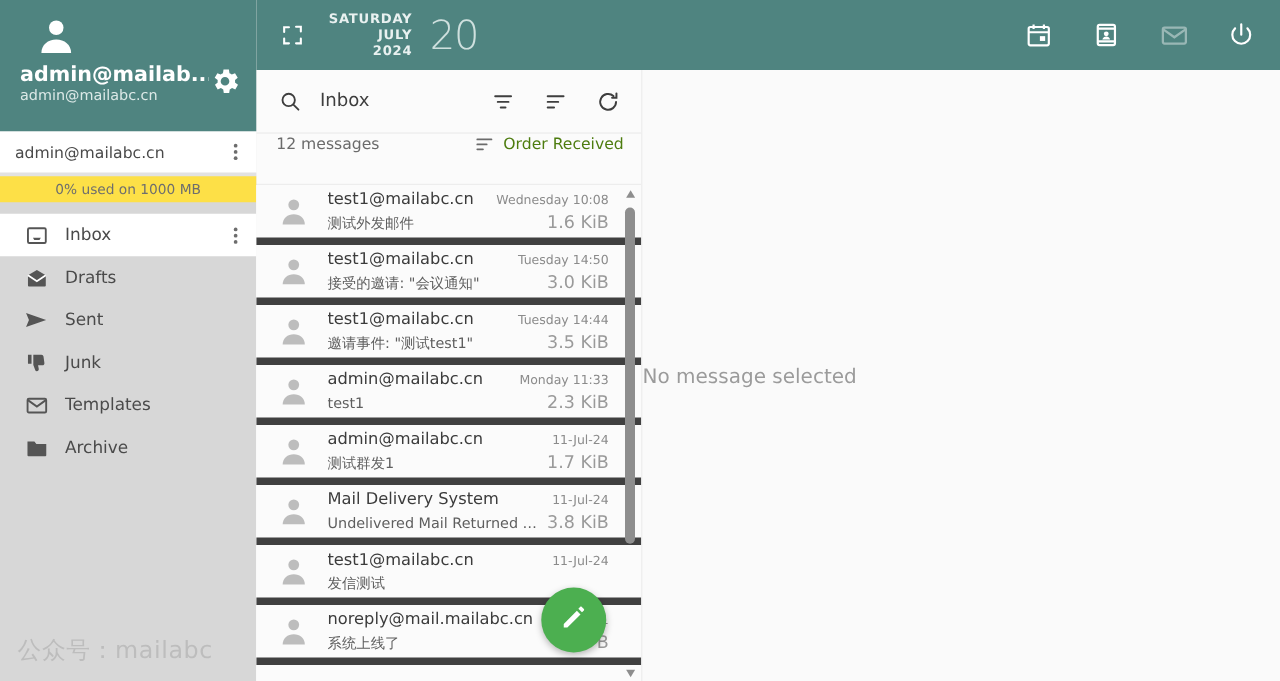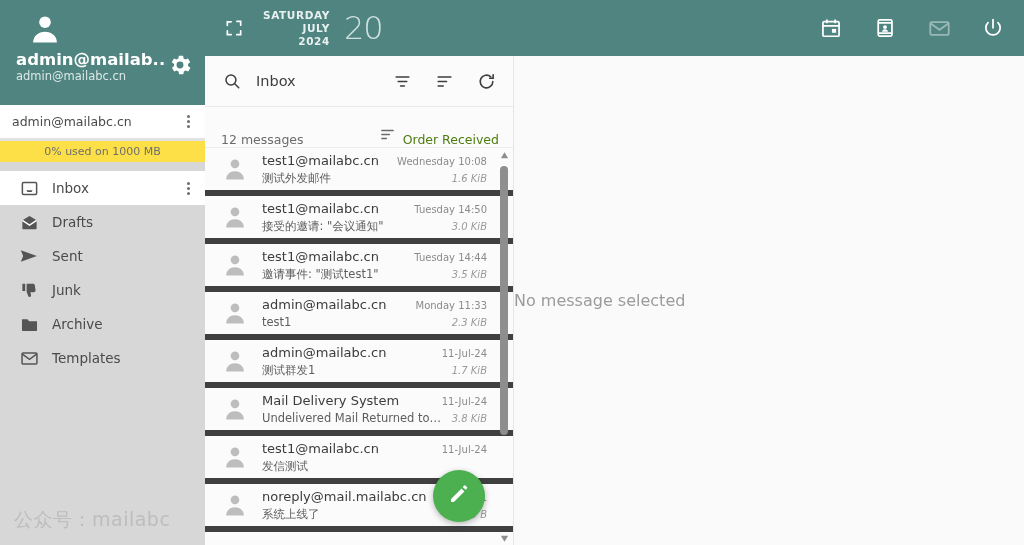--- a/index.html
+++ b/index.html
@@ -95,21 +95,21 @@
              background: #fbfbfb; border-right: 1px solid #e6e6e6; min-height: 0; }
   .listhead {
     height: 51px; background: #fbfbfb; display: flex; align-items: center;
     padding: 0 14px 0 16px; border-bottom: 1px solid #eaeaea;
   }
   .listhead .search-ic { width: 22px; height: 22px; display:flex; align-items:center; justify-content:center; }
   .listhead .title { flex: 1; font-size: 14.5px; color: #3e3e3e; padding-left: 13px; }
   .hicon { width: 26px; height: 26px; display: flex;
            align-items: center; justify-content: center; margin-left: 16px; }
   .subhead {
-    height: 41px; display: flex; align-items: flex-end;
+    height: 41px; display: flex; align-items: flex-start;
     padding: 0 14px 0 16px; border-bottom: 1px solid #ededed; background: #fbfbfb;
   }
   .subhead .cnt { flex: 1; font-size: 12.5px; color: #6b6b6b; }
   .subhead .ord { font-size: 12.5px; color: #4d7c0f; padding-left: 7px; }
 
   .msgscroll { flex: 1; position: relative; min-height: 0; overflow: hidden; background: #fbfbfb; }
   .msglist { padding: 0; }
   .msgrow {
     height: 48px; display: flex; align-items: center;
     padding: 0 26px 0 16px; border-bottom: 6px solid #404040;
@@ -120,21 +120,21 @@
   .msg-from {
     flex: 1; min-width: 0; font-size: 13px; color: #3c3c3c;
     white-space: nowrap; overflow: hidden; text-overflow: ellipsis;
   }
   .msg-date { font-size: 10px; color: #8b8b8b; padding-left: 8px; white-space: nowrap; }
   .msg-line2 { display: flex; align-items: baseline; margin-top: 3px; }
   .msg-subj {
     flex: 1; min-width: 0; font-size: 11.5px; color: #5e5e5e;
     white-space: nowrap; overflow: hidden; text-overflow: ellipsis;
   }
-  .msg-size { font-size: 10px; color: #9a9a9a; padding-left: 8px; white-space: nowrap; font-style: italic; }
+  .msg-size { font-size: 14px; color: #9a9a9a; padding-left: 8px; white-space: nowrap; }
 
   .scrollbar {
     position: absolute; right: 2px; top: 0; bottom: 0; width: 14px;
     display: flex; flex-direction: column; align-items: center;
   }
   .sb-arrow { width: 14px; height: 14px; display: flex;
               align-items: center; justify-content: center; }
   .sb-track { flex: 1; width: 14px; position: relative; }
   .sb-thumb {
     position: absolute; left: 3px; width: 8px; border-radius: 4px;
@@ -239,35 +239,35 @@
           <svg width="19" height="19" viewBox="0 0 24 24" fill="#555">
             <path d="M3 3.5h3.6v9.2H3z"></path>
             <path d="M8.4 3.5h8.2c1.1 0 2 .8 2.1 1.9l.9 6.4c.2 1.3-.8 2.4-2.1 2.4h-4.3l.7 3.4c.3 1.4-.7 2.6-2 2.6-.6 0-1.1-.3-1.4-.8L8.4 14z"></path>
           </svg>
         </span>
         <span class="flabel">Junk</span>
       </div>
 
       <div class="folder">
         <span class="ficon">
-          <svg width="19" height="19" viewBox="0 0 24 24" fill="#555">
-            <path d="M2.5 5.4h7l2 2.4h10v11.4a1 1 0 01-1 1H3.5a1 1 0 01-1-1z"></path>
-          </svg>
-        </span>
-        <span class="flabel">Archive</span>
-      </div>
-
-      <div class="folder">
-        <span class="ficon">
           <svg width="19" height="19" viewBox="0 0 24 24" fill="none" stroke="#555" stroke-width="1.9">
             <rect x="2.6" y="5" width="18.8" height="14" rx="1.3"></rect>
             <path d="M2.6 6.2L12 13l9.4-6.8"></path>
           </svg>
         </span>
         <span class="flabel">Templates</span>
+      </div>
+
+      <div class="folder">
+        <span class="ficon">
+          <svg width="19" height="19" viewBox="0 0 24 24" fill="#555">
+            <path d="M2.5 5.4h7l2 2.4h10v11.4a1 1 0 01-1 1H3.5a1 1 0 01-1-1z"></path>
+          </svg>
+        </span>
+        <span class="flabel">Archive</span>
       </div>
 
     </div>
 
     <div class="watermark">公众号：mailabc</div>
   </div>
 
   <div class="right">
 
     <div class="topbar">

